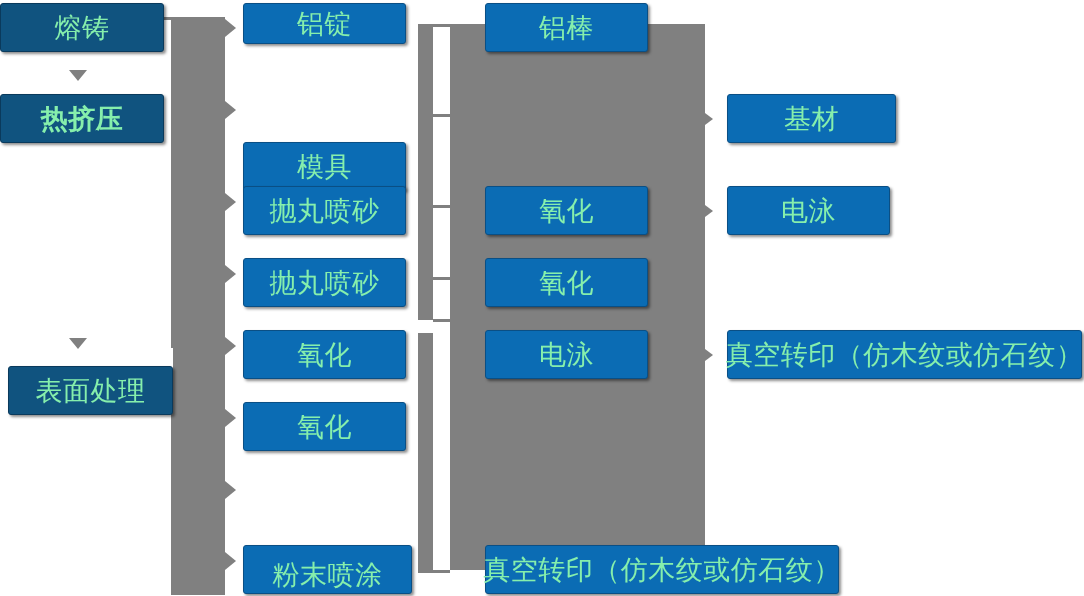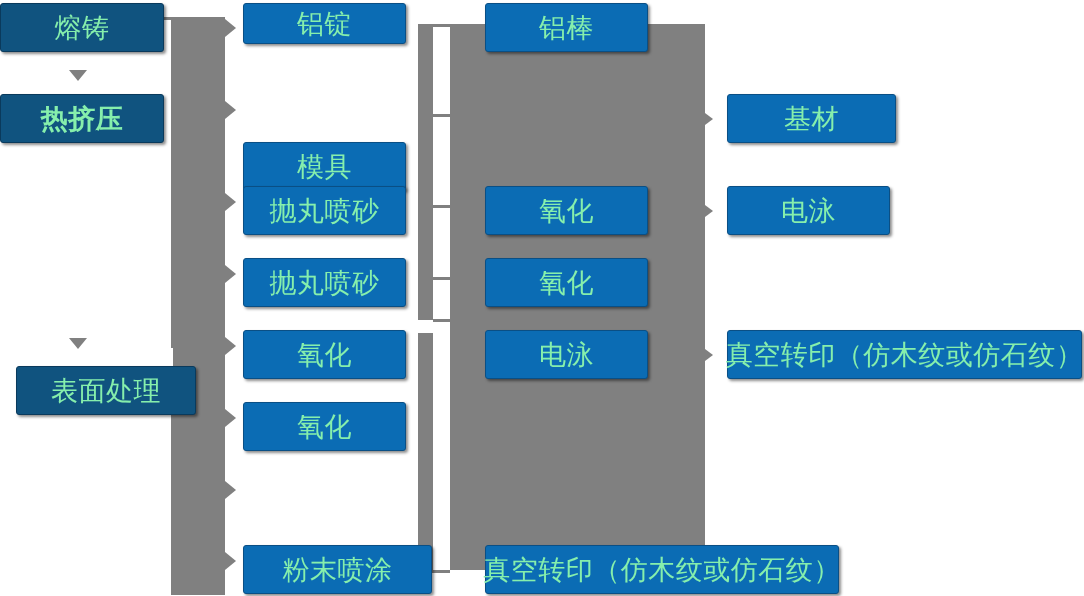--- a/index.html
+++ b/index.html
@@ -86,21 +86,21 @@
   <div class="sm-arrow" style="left:705px;top:113px;"></div>
   <div class="sm-arrow" style="left:705px;top:205px;"></div>
   <div class="sm-arrow" style="left:705px;top:349px;"></div>
 
   <div class="node dark" style="left:0px;top:3px;width:164px;height:49px;">
     <span>熔铸</span>
   </div>
   <div class="node dark" style="left:0px;top:94px;width:164px;height:49px;font-weight:bold;">
     <span>热挤压</span>
   </div>
-  <div class="node dark" style="left:16px;top:366px;width:180px;height:49px;">
+  <div class="node dark" style="left:8px;top:366px;width:165px;height:49px;">
     <span>表面处理</span>
   </div>
 
   <div class="node mid" style="left:243px;top:3px;width:163px;height:41px;">
     <span>铝锭</span>
   </div>
   <div class="node mid" style="left:243px;top:94px;width:163px;height:49px;margin-top:48px;">
     <span>模具</span>
   </div>
   <div class="node mid" style="left:243px;top:186px;width:163px;height:49px;">
@@ -108,21 +108,21 @@
   </div>
   <div class="node mid" style="left:243px;top:258px;width:163px;height:49px;">
     <span>抛丸喷砂</span>
   </div>
   <div class="node mid" style="left:243px;top:330px;width:163px;height:49px;">
     <span>氧化</span>
   </div>
   <div class="node mid" style="left:243px;top:402px;width:163px;height:49px;">
     <span>氧化</span>
   </div>
-  <div class="node mid" style="left:243px;top:545px;width:189px;height:49px;">
+  <div class="node mid" style="left:243px;top:545px;width:169px;height:49px;align-items:flex-end;">
     <span>粉末喷涂</span>
   </div>
 
   <div class="node mid" style="left:485px;top:3px;width:163px;height:49px;text-align:center;">
     <span>铝棒</span>
   </div>
   <div class="node mid" style="left:485px;top:186px;width:163px;height:49px;">
     <span>氧化</span>
   </div>
   <div class="node mid" style="left:485px;top:258px;width:163px;height:49px;">

